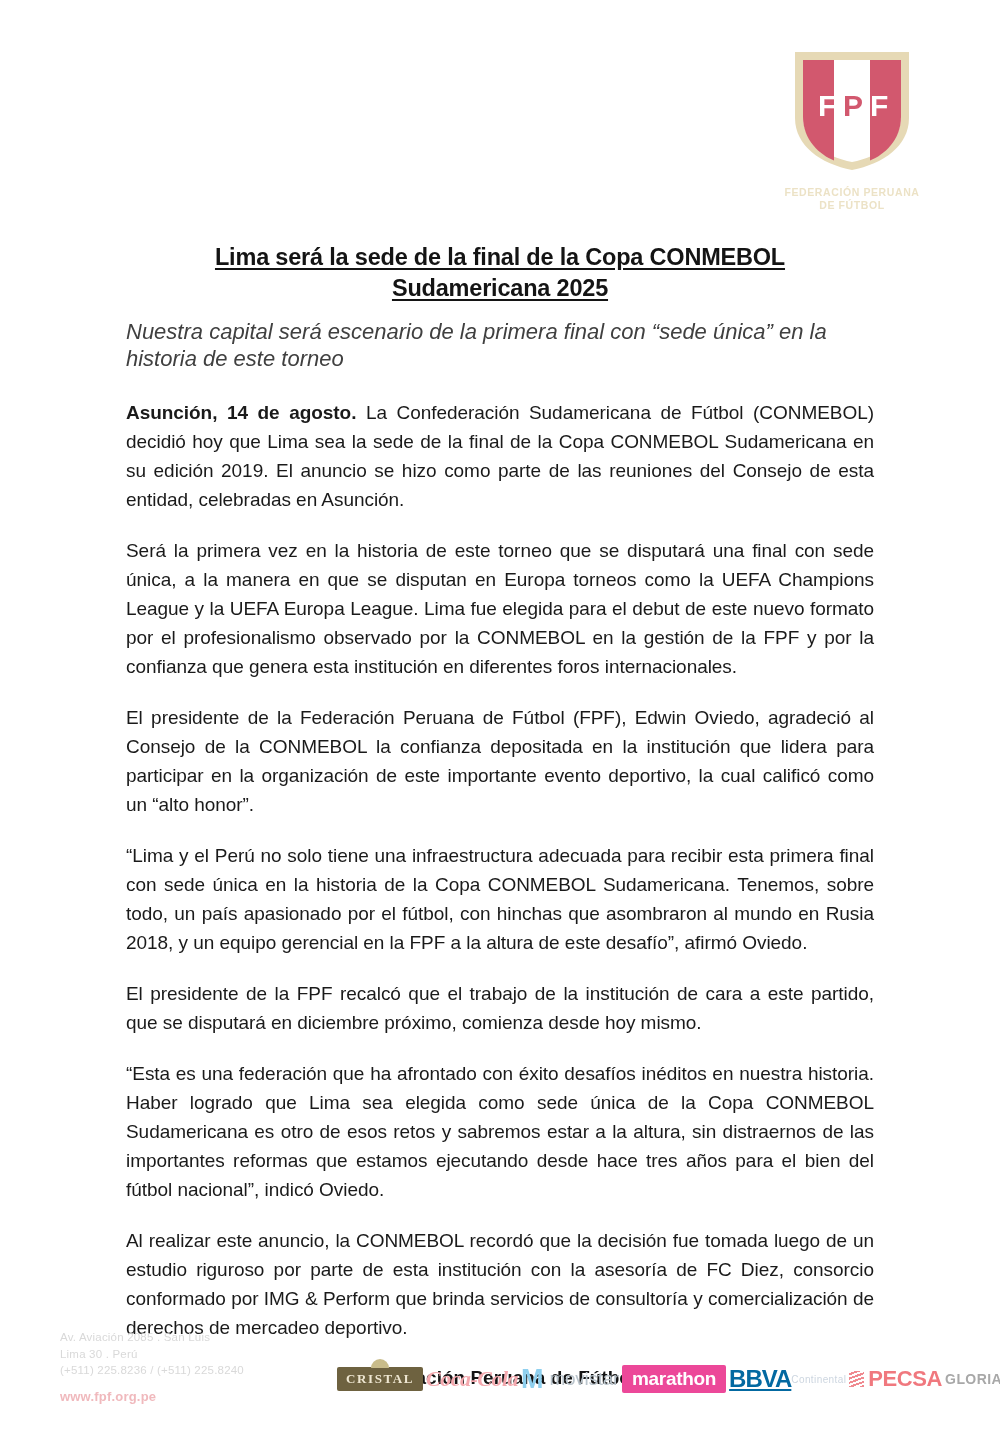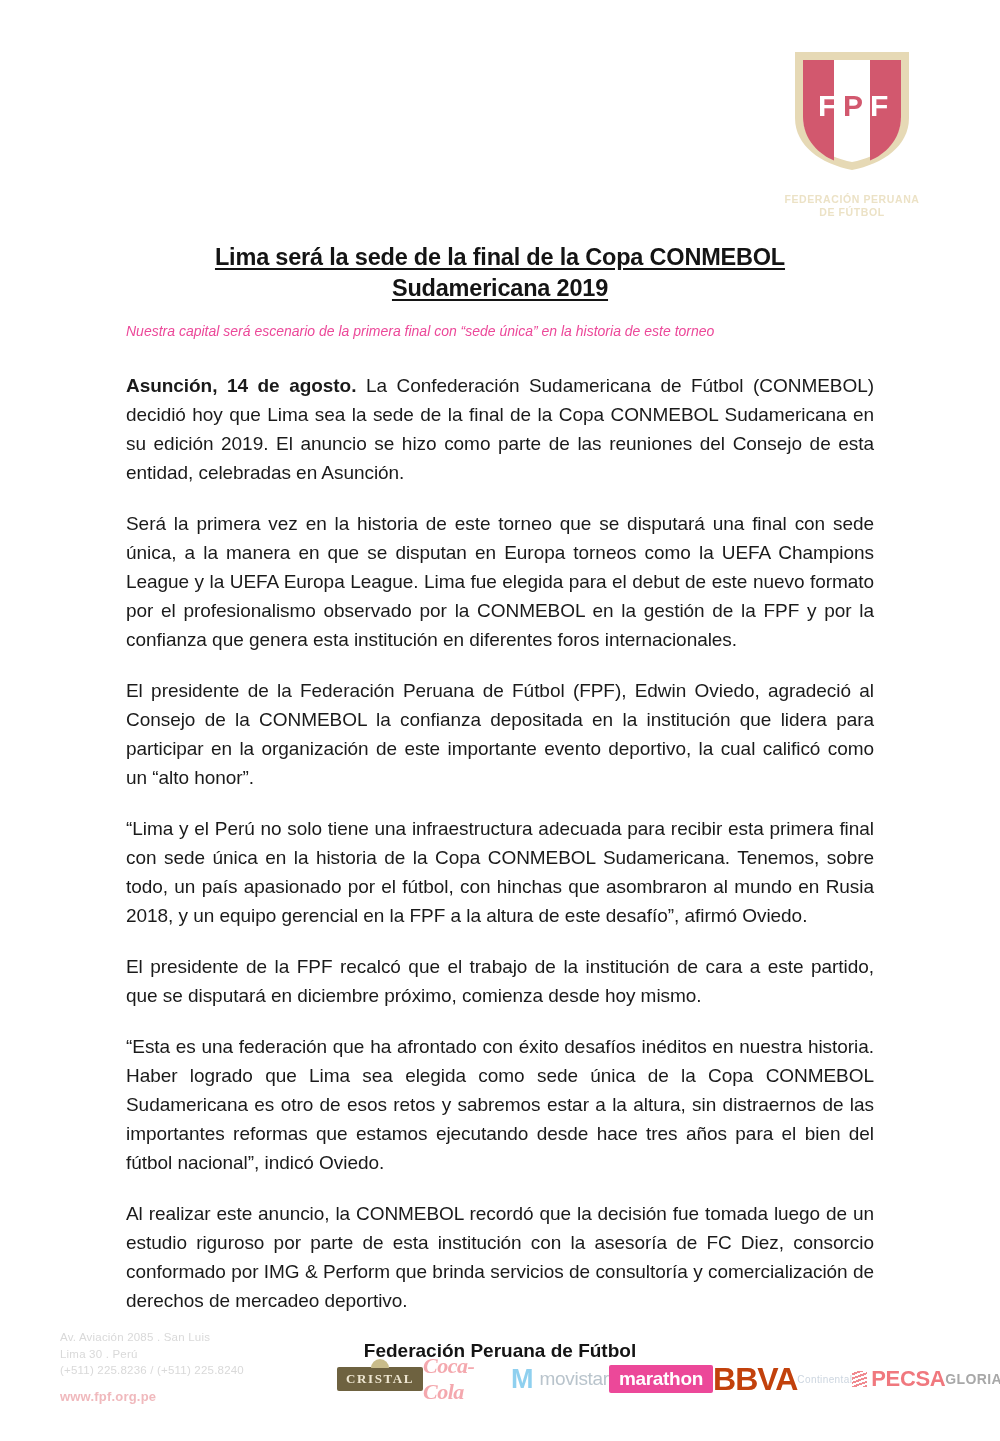--- a/index.html
+++ b/index.html
@@ -27,21 +27,21 @@
     top: 46px;
     right: 48px;
     width: 200px;
     text-align: center;
   }
   .shield-wrap {
     width: 130px;
     margin: 0 auto;
   }
   .logo-caption {
-    margin-top: 15px;
+    margin-top: 8px;
     font-family: "Liberation Sans", sans-serif;
     font-weight: bold;
     font-size: 10.5px;
     letter-spacing: 0.6px;
     line-height: 12.5px;
     color: #ece2c6;
   }
 
   
   .headline {
@@ -63,24 +63,24 @@
 
   
   .body-col {
     position: absolute;
     top: 318px;
     left: 126px;
     width: 748px;
   }
   .subtitle {
     font-style: italic;
-    font-size: 14px;
+    font-size: 22px;
     line-height: 27px;
     font-weight: normal;
-    color: #ec4899;
+    color: #404040;
     margin: 0 0 26px 0;
     text-align: left;
   }
   p.para {
     margin: 0 0 22px 0;
     font-size: 19px;
     line-height: 29px;
     text-align: justify;
     color: #1a1a1a;
     letter-spacing: -0.05px;
@@ -185,25 +185,26 @@
     background: #ec4899;
     color: #ffffff;
     font-size: 19px;
     font-weight: bold;
     letter-spacing: -0.3px;
     padding: 3px 10px;
     border-radius: 2px;
   }
   .sp-bbva { text-align: center; line-height: 1; }
   .sp-bbva .bbva-main {
-    color: #c2410c;
-    font-size: 32px;
+    color: #0369a1;
+    font-size: 24px;
     font-weight: bold;
     letter-spacing: -1px;
     display: block;
+    text-decoration: underline;
   }
   .sp-bbva .bbva-sub {
     color: #cdd6e0;
     font-size: 10px;
     letter-spacing: 0.4px;
     display: block;
     margin-top: 1px;
   }
   .sp-pecsa { display: flex; align-items: center; gap: 4px; }
   .sp-pecsa .pecsa-bars {
@@ -257,21 +258,21 @@
       </svg>
     </div>
     <div class="logo-caption">
       <div>FEDERACIÓN PERUANA</div>
       <div>DE FÚTBOL</div>
     </div>
   </div>
 
   <h1 class="headline">
     <span>Lima será la sede de la final de la Copa CONMEBOL</span><br>
-    <span>Sudamericana 2019</span>
+    <span>Sudamericana 2025</span>
   </h1>
 
   <div class="body-col">
 
     <p class="subtitle">Nuestra capital será escenario de la primera final con “sede única” en la historia de este torneo</p>
 
     <p class="para"><b>Asunción, 14 de agosto.</b><span> La Confederación Sudamericana de Fútbol (CONMEBOL) decidió hoy que Lima sea la sede de la final de la Copa CONMEBOL Sudamericana en su edición 2019. El anuncio se hizo como parte de las reuniones del Consejo de esta entidad, celebradas en Asunción.</span></p>
 
     <p class="para">Será la primera vez en la historia de este torneo que se disputará una final con sede única, a la manera en que se disputan en Europa torneos como la UEFA Champions League y la UEFA Europa League. Lima fue elegida para el debut de este nuevo formato por el profesionalismo observado por la CONMEBOL en la gestión de la FPF y por la confianza que genera esta institución en diferentes foros internacionales.</p>
     <p class="para">El presidente de la Federación Peruana de Fútbol (FPF), Edwin Oviedo, agradeció al Consejo de la CONMEBOL la confianza depositada en la institución que lidera para participar en la organización de este importante evento deportivo, la cual calificó como un “alto honor”.</p>

